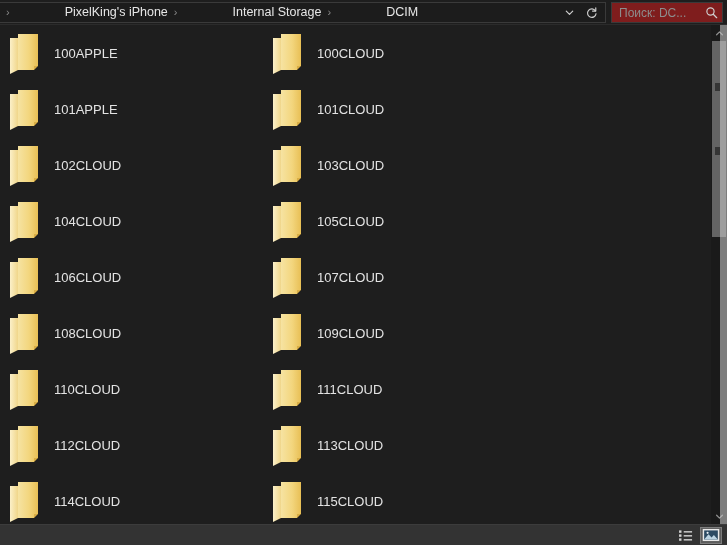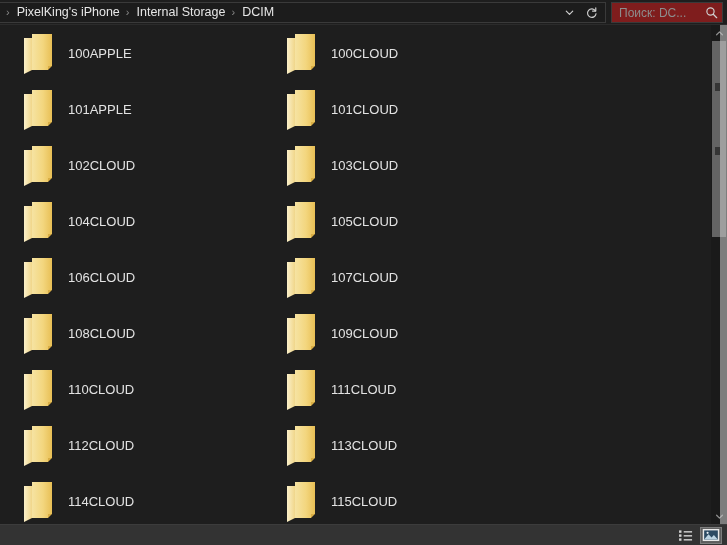--- a/index.html
+++ b/index.html
@@ -52,20 +52,21 @@
     line-height: 1;
     user-select: none;
   }
 
   .crumb {
     color: #e6e6e6;
     font-size: 12.5px;
     white-space: nowrap;
     padding: 1px 2px;
     line-height: 1;
+    margin-left: 48px;
   }
 
   #addr-tools {
     margin-left: auto;
     display: flex;
     align-items: center;
     gap: 2px;
     padding-right: 4px;
     flex: 0 0 auto;
   }
@@ -131,21 +132,21 @@
     position: relative;
     height: 56px;
     display: flex;
   }
 
   .cell {
     width: 263px;
     height: 56px;
     display: flex;
     align-items: center;
-    padding-left: 22px;
+    padding-left: 8px;
     cursor: default;
   }
 
   .folder-icon {
     flex: 0 0 auto;
     width: 36px;
     height: 44px;
     position: relative;
     margin-top: 2px;
   }

